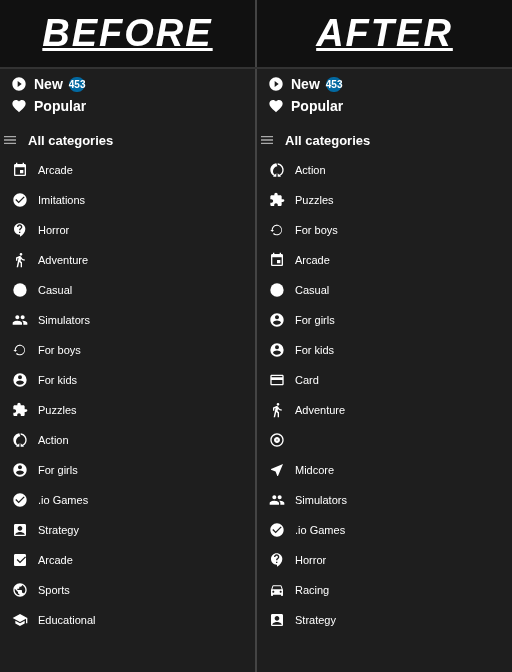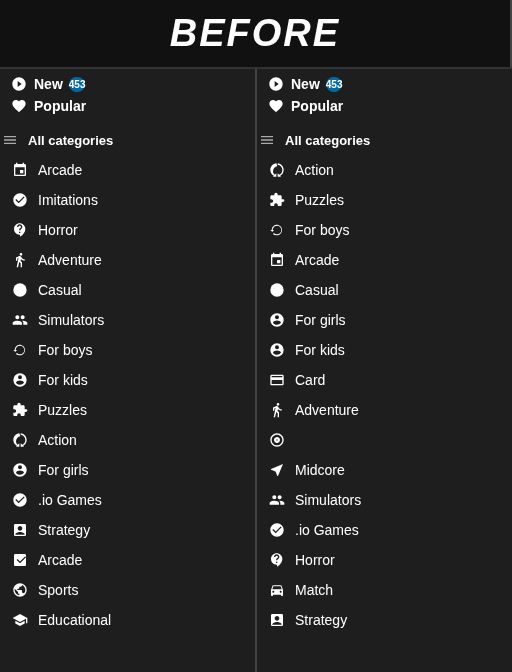--- a/index.html
+++ b/index.html
@@ -31,20 +31,21 @@
     .header-before {
       border-right: 2px solid #444;
     }
     .header-label {
       font-size: 38px;
       font-weight: 900;
       color: white;
       font-style: italic;
       text-transform: uppercase;
       letter-spacing: 2px;
+      text-decoration: underline;
     }
 
     
     .content {
       display: flex;
       flex: 1;
       overflow: hidden;
     }
     .column {
       flex: 1;
@@ -99,21 +100,21 @@
       flex: 1;
       overflow: hidden;
     }
     .category-item {
       display: flex;
       align-items: center;
       gap: 8px;
       padding: 5px 10px;
       cursor: pointer;
       color: white;
-      font-size: 14px;
+      font-size: 11px;
       font-weight: 500;
     }
     .cat-icon {
       width: 20px;
       height: 20px;
       display: flex;
       align-items: center;
       justify-content: center;
       flex-shrink: 0;
     }
@@ -136,20 +137,23 @@
       fill: #aaa;
     }
   </style>
 </head>
 <body>
 
 <div class="header">
   <div class="header-before">
     <span class="header-label">BEFORE</span>
   </div>
+  <div class="header-after">
+    <span class="header-label">AfteR</span>
+  </div>
 </div>
 
 <div class="content">
 
   <div class="column column-left">
     <div class="top-bar">
       <div class="nav-row">
         <div class="nav-item">
           <div class="nav-icon">
             <svg viewBox="0 0 24 24" width="16" height="16" fill="white">
@@ -497,21 +501,21 @@
         <span>Horror</span>
       </div>
 
 
       <div class="category-item">
         <div class="cat-icon">
             <svg viewBox="0 0 24 24" width="16" height="16" fill="white">
               <path d="M18.92 6.01C18.72 5.42 18.16 5 17.5 5h-11c-.66 0-1.21.42-1.42 1.01L3 12v8c0 .55.45 1 1 1h1c.55 0 1-.45 1-1v-1h12v1c0 .55.45 1 1 1h1c.55 0 1-.45 1-1v-8l-2.08-5.99zM6.5 16c-.83 0-1.5-.67-1.5-1.5S5.67 13 6.5 13s1.5.67 1.5 1.5S7.33 16 6.5 16zm11 0c-.83 0-1.5-.67-1.5-1.5s.67-1.5 1.5-1.5 1.5.67 1.5 1.5-.67 1.5-1.5 1.5zM5 11l1.5-4.5h11L19 11H5z"></path>
             </svg>
           </div>
-        <span>Match</span>
+        <span>Racing</span>
       </div>
 
       <div class="category-item">
         <div class="cat-icon">
             <svg viewBox="0 0 24 24" width="16" height="16" fill="white">
               <path d="M19 3H5c-1.1 0-2 .9-2 2v14c0 1.1.9 2 2 2h14c1.1 0 2-.9 2-2V5c0-1.1-.9-2-2-2zm-7 3c1.93 0 3.5 1.57 3.5 3.5S13.93 13 12 13s-3.5-1.57-3.5-3.5S10.07 6 12 6zm7 13H5v-.23c0-.62.28-1.2.76-1.58C7.47 15.82 9.64 15 12 15s4.53.82 6.24 2.19c.48.38.76.97.76 1.58V19z"></path>
             </svg>
           </div>
         <span>Strategy</span>
       </div>

